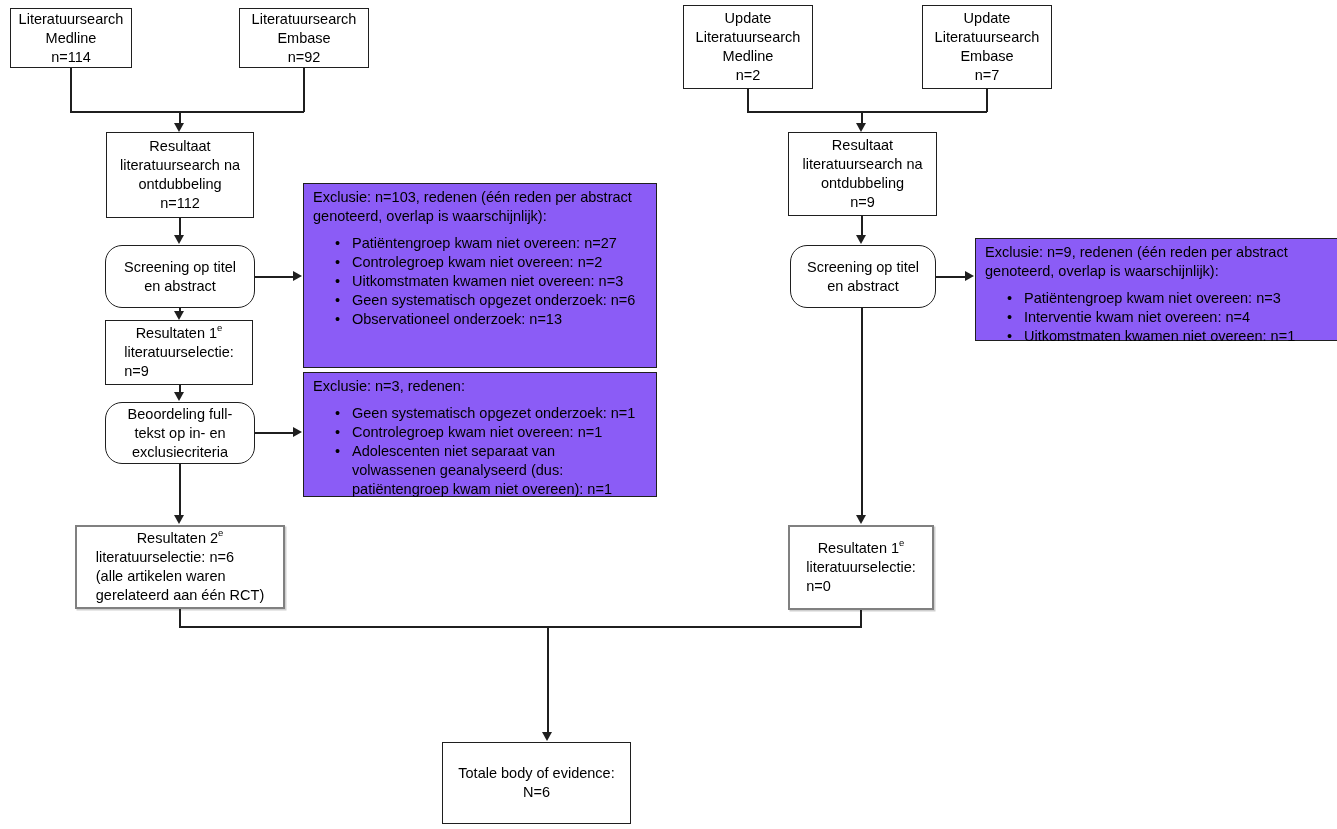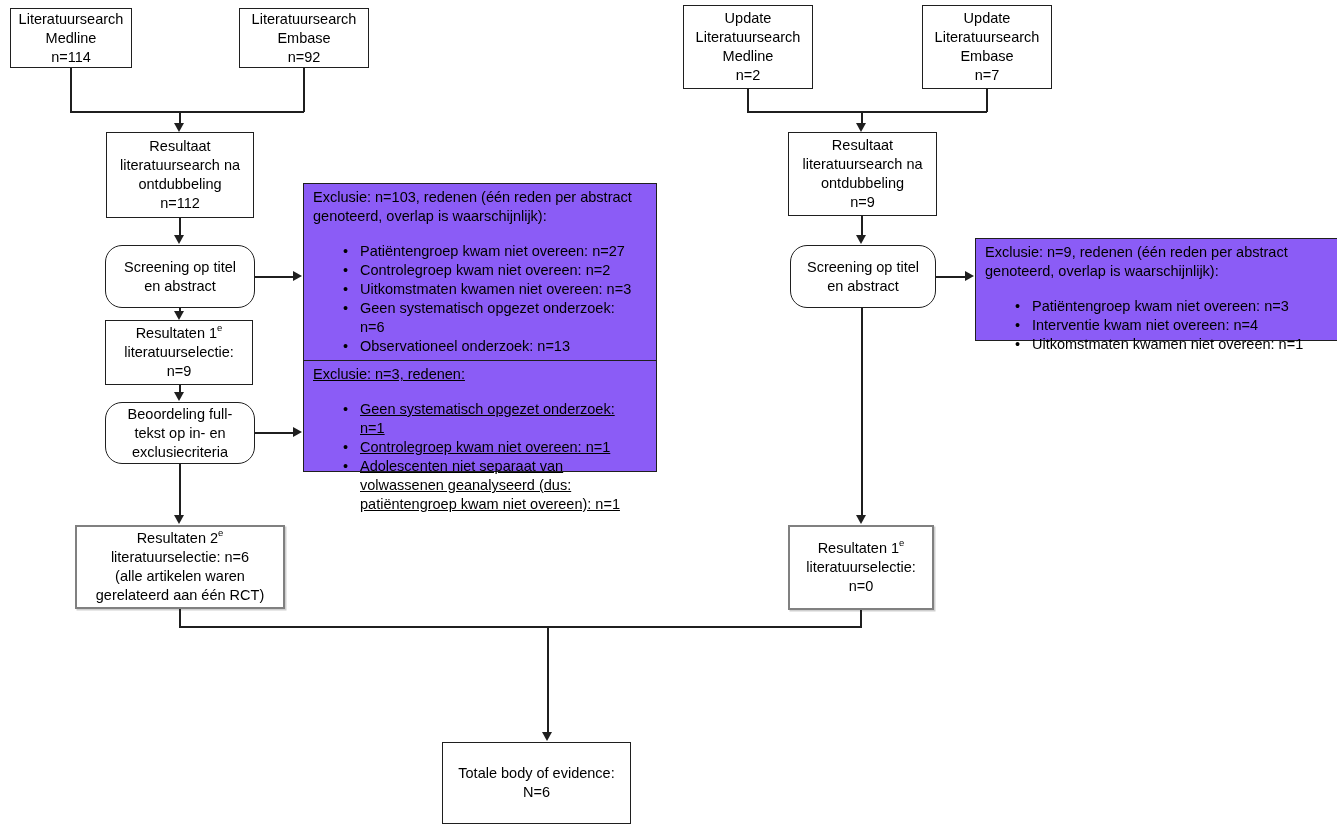--- a/index.html
+++ b/index.html
@@ -4,31 +4,31 @@
 <style>
   html,body{margin:0;padding:0;background:#fff;}
   .canvas{
     position:relative;width:1337px;height:829px;background:#ffffff;
     font-family:"Liberation Sans",sans-serif;font-size:14.5px;color:#000;
     overflow:hidden;
   }
   .node{
     position:absolute;background:#fff;border:1.6px solid #1f1f1f;
     box-sizing:border-box;display:flex;flex-direction:column;
-    align-items:center;justify-content:center;text-align:center;
+    align-items:center;justify-content:center;text-align:left;
     line-height:19px;
   }
   .rounded{border-radius:17px;}
   .gray{border:2px solid #808080;box-shadow:1.5px 1.5px 0 #cfcfcf;}
   .excl{
     position:absolute;background:#8b5cf6;border:1.6px solid #1f1f1f;
     box-sizing:border-box;text-align:left;line-height:19px;
     padding:4px 6px 3px 9px;
   }
-  .excl ul{margin:16px;padding:0;list-style:none;}
+  .excl ul{margin:8px;padding:0;list-style:none;}
   .excl li{position:relative;padding-left:31px;}
   .excl li::before{content:"\2022";position:absolute;left:14px;top:0;}
   .hline,.vline{position:absolute;background:#1f1f1f;}
   .hline{height:1.5px;}
   .vline{width:1.5px;}
   .ah-down{position:absolute;width:0;height:0;
     border-left:5.5px solid transparent;border-right:5.5px solid transparent;
     border-top:9.5px solid #1f1f1f;}
   .ah-right{position:absolute;width:0;height:0;
     border-top:5.5px solid transparent;border-bottom:5.5px solid transparent;
@@ -130,21 +130,21 @@
     <div>Exclusie: n=103, redenen (één reden per abstract genoteerd, overlap is waarschijnlijk):</div>
     <ul>
         <li>Patiëntengroep kwam niet overeen: n=27</li>
         <li>Controlegroep kwam niet overeen: n=2</li>
         <li>Uitkomstmaten kwamen niet overeen: n=3</li>
         <li>Geen systematisch opgezet onderzoek: n=6</li>
         <li>Observationeel onderzoek: n=13</li>
       </ul>
   </div>
 
-  <div class="excl" style="left:303px;top:360px;width:354px;height:112px;text-decoration:underline;">
+  <div class="excl" style="left:303px;top:372px;width:354px;height:125px;">
     <div>Exclusie: n=3, redenen:</div>
     <ul>
         <li>Geen systematisch opgezet onderzoek: n=1</li>
         <li>Controlegroep kwam niet overeen: n=1</li>
         <li>Adolescenten niet separaat van volwassenen geanalyseerd (dus: patiëntengroep kwam niet overeen): n=1</li>
       </ul>
   </div>
 
   <div class="excl" style="left:975px;top:238px;width:386px;height:103px;">
     <div>Exclusie: n=9, redenen (één reden per abstract genoteerd, overlap is waarschijnlijk):</div>

